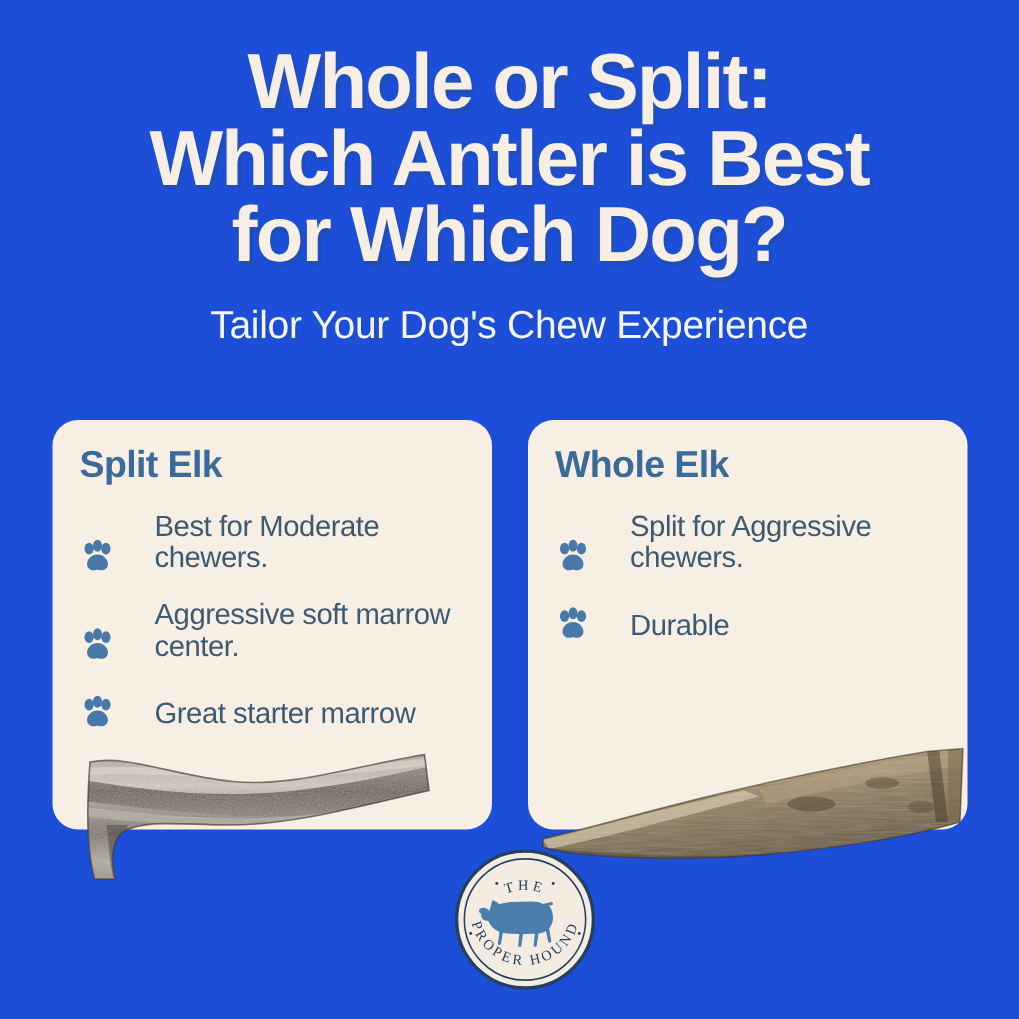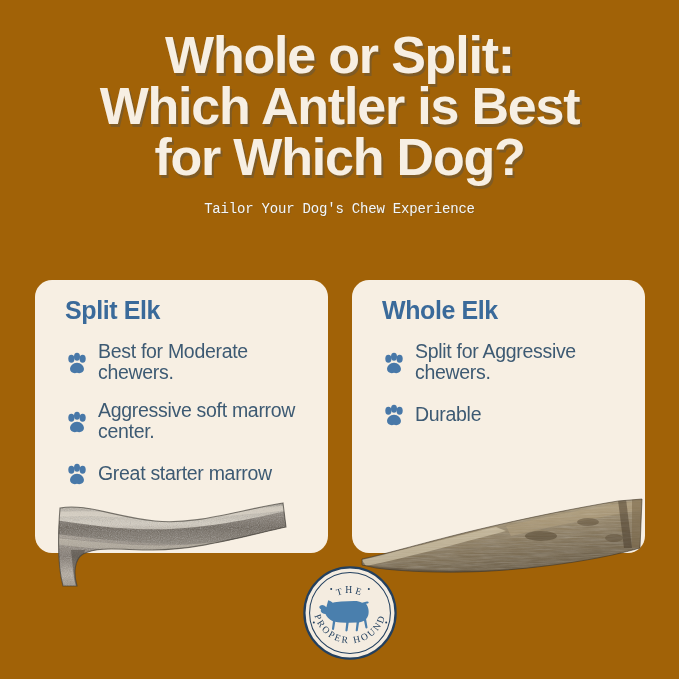--- a/index.html
+++ b/index.html
@@ -5,21 +5,21 @@
   html,body{margin:0;padding:0;}
   body{
     width:679px;height:679px;overflow:hidden;
     font-family:"Liberation Sans", sans-serif;
     background:#4d7daf;
     position:relative;
   }
   #canvas{
     position:absolute;inset:0;
     width:679px;height:679px;
-    background:#a16207;
+    background:#1d4ed8;
     overflow:hidden;
   }
 
   
   .header{
     position:absolute;left:0;top:30px;width:679px;
     text-align:center;
   }
   .title{
     margin:0;
@@ -28,56 +28,55 @@
     line-height:0.98;
     font-weight:bold;
     letter-spacing:-1.2px;
     text-shadow:2px 3px 0 rgba(40,75,115,0.28);
     padding:0 18px;
   }
   .title span{display:block;white-space:nowrap;}
   .subtitle{
     margin:18px 0 0 0;
     color:#f2f6fa;
-    font-size:14px;
+    font-size:26px;
     font-weight:400;
     letter-spacing:-0.2px;
     text-shadow:1px 1px 0 rgba(40,75,115,0.16);
-    font-family:Liberation Mono, monospace;
   }
 
   
   .cards{
     position:absolute;left:35px;top:280px;
     width:610px;height:273px;
   }
   .card{
     position:absolute;top:0;
     width:293px;height:273px;
     background:#f7efe3;
     border-radius:17px;
     box-sizing:border-box;
-    padding:16px 16px 0 30px;
+    padding:16px 16px 0 18px;
     overflow:visible;
   }
   .card.left{left:0;}
   .card.right{left:317px;}
 
   .card-title{
     margin:0 0 16px 0;
     color:#3a6a9a;
     font-size:25px;
     font-weight:bold;
     letter-spacing:-0.4px;
   }
   .feature-list{list-style:none;margin:0;padding:0;}
   .feature{
     display:flex;
-    align-items:center;
-    gap:9px;
+    align-items:flex-end;
+    gap:26px;
     margin-bottom:17px;
   }
   .feature .paw{
     flex:0 0 auto;
     width:24px;height:24px;
     margin-top:4px;
   }
   .feature .ftext{
     color:#3d5a73;
     font-size:19.5px;

